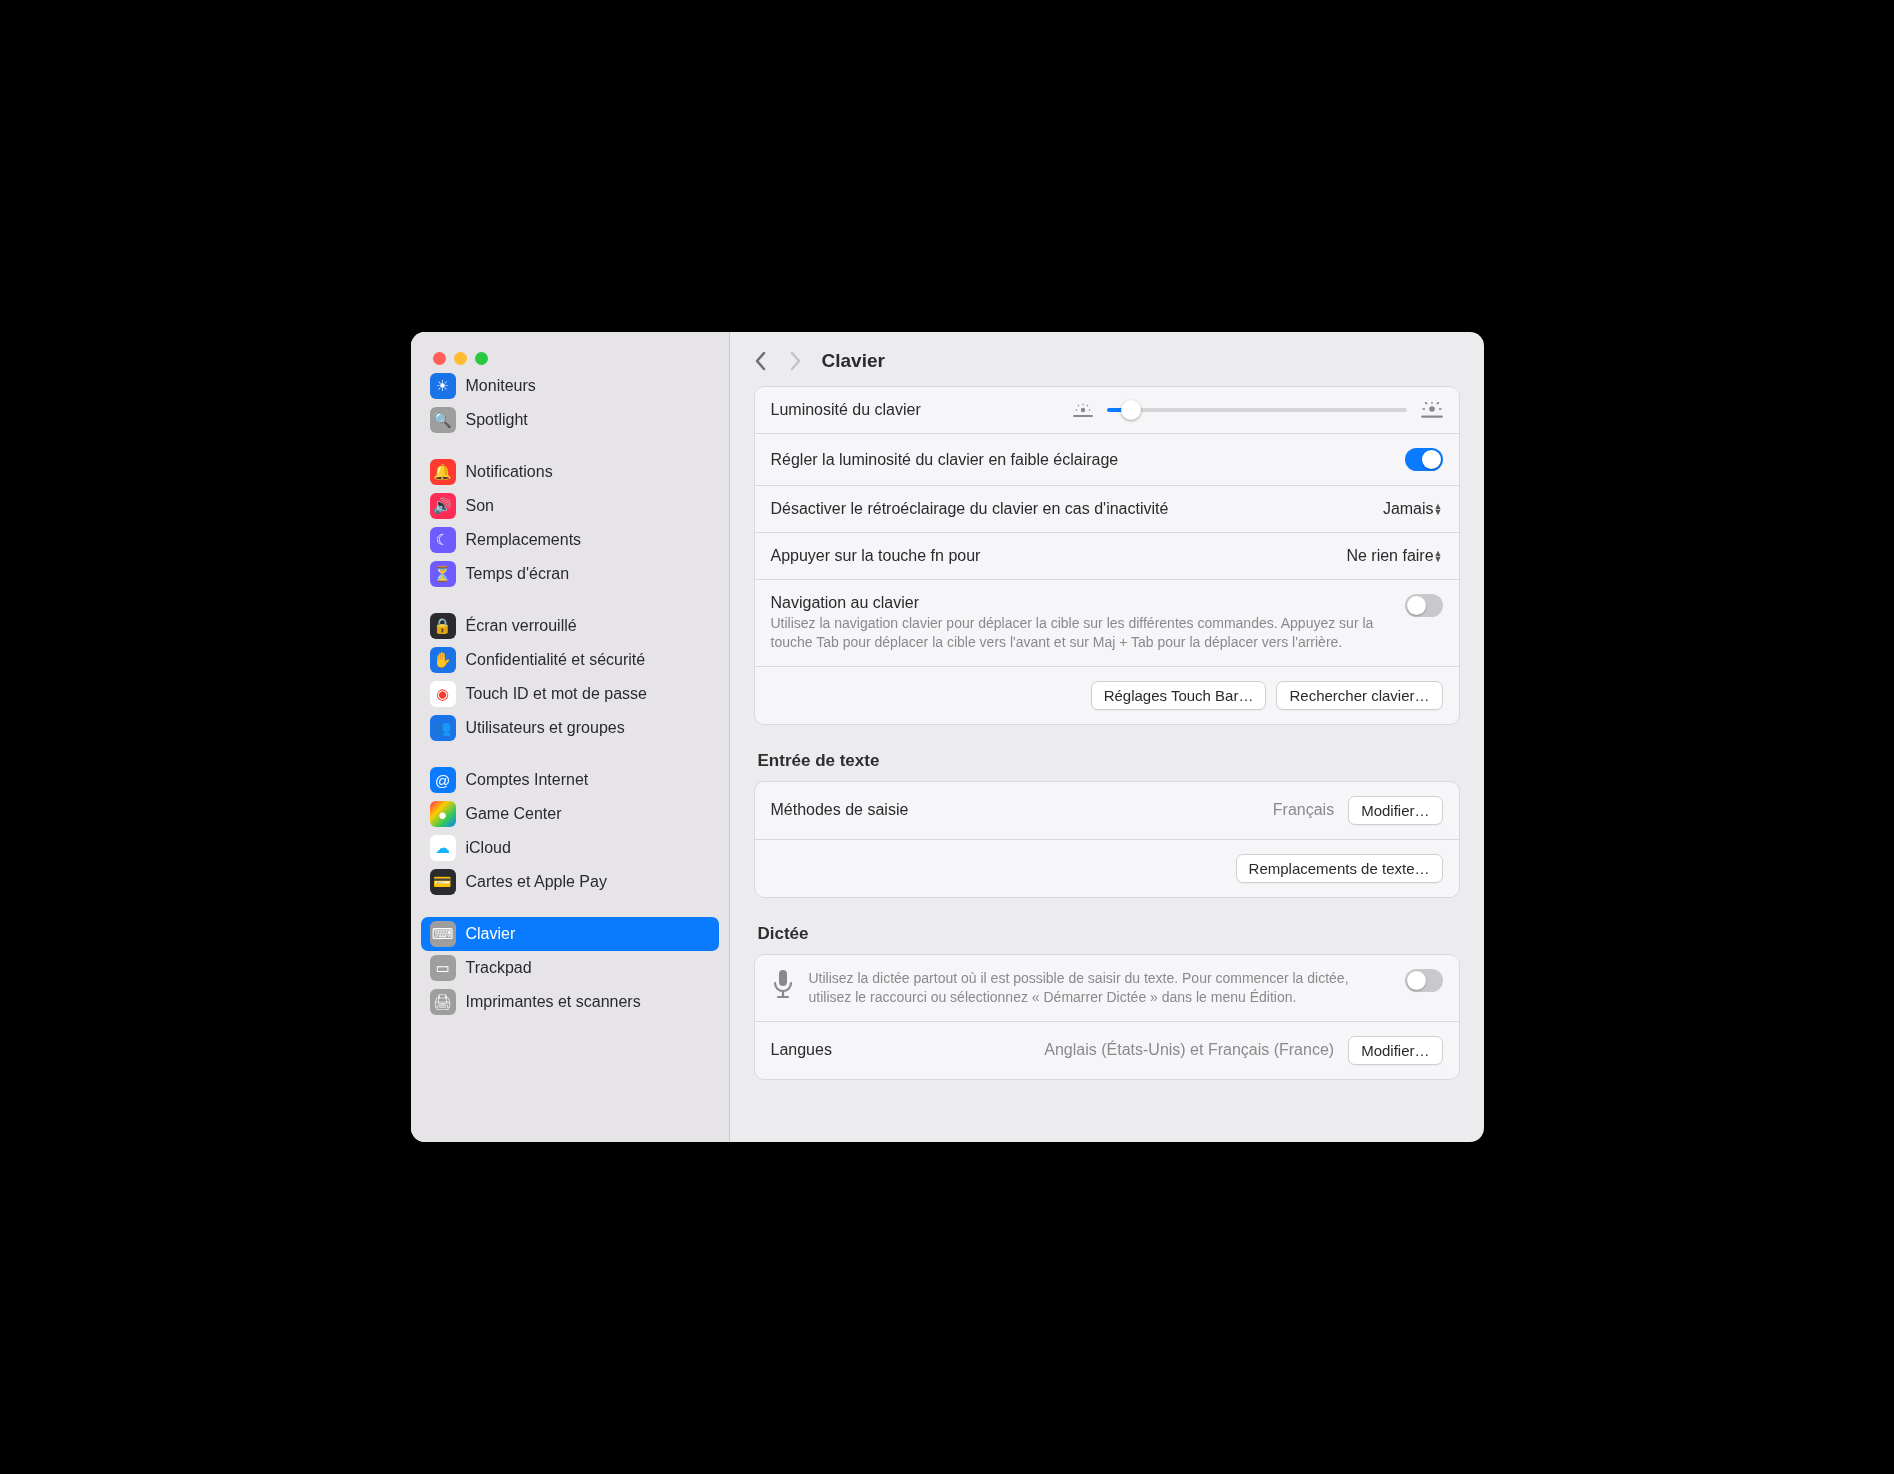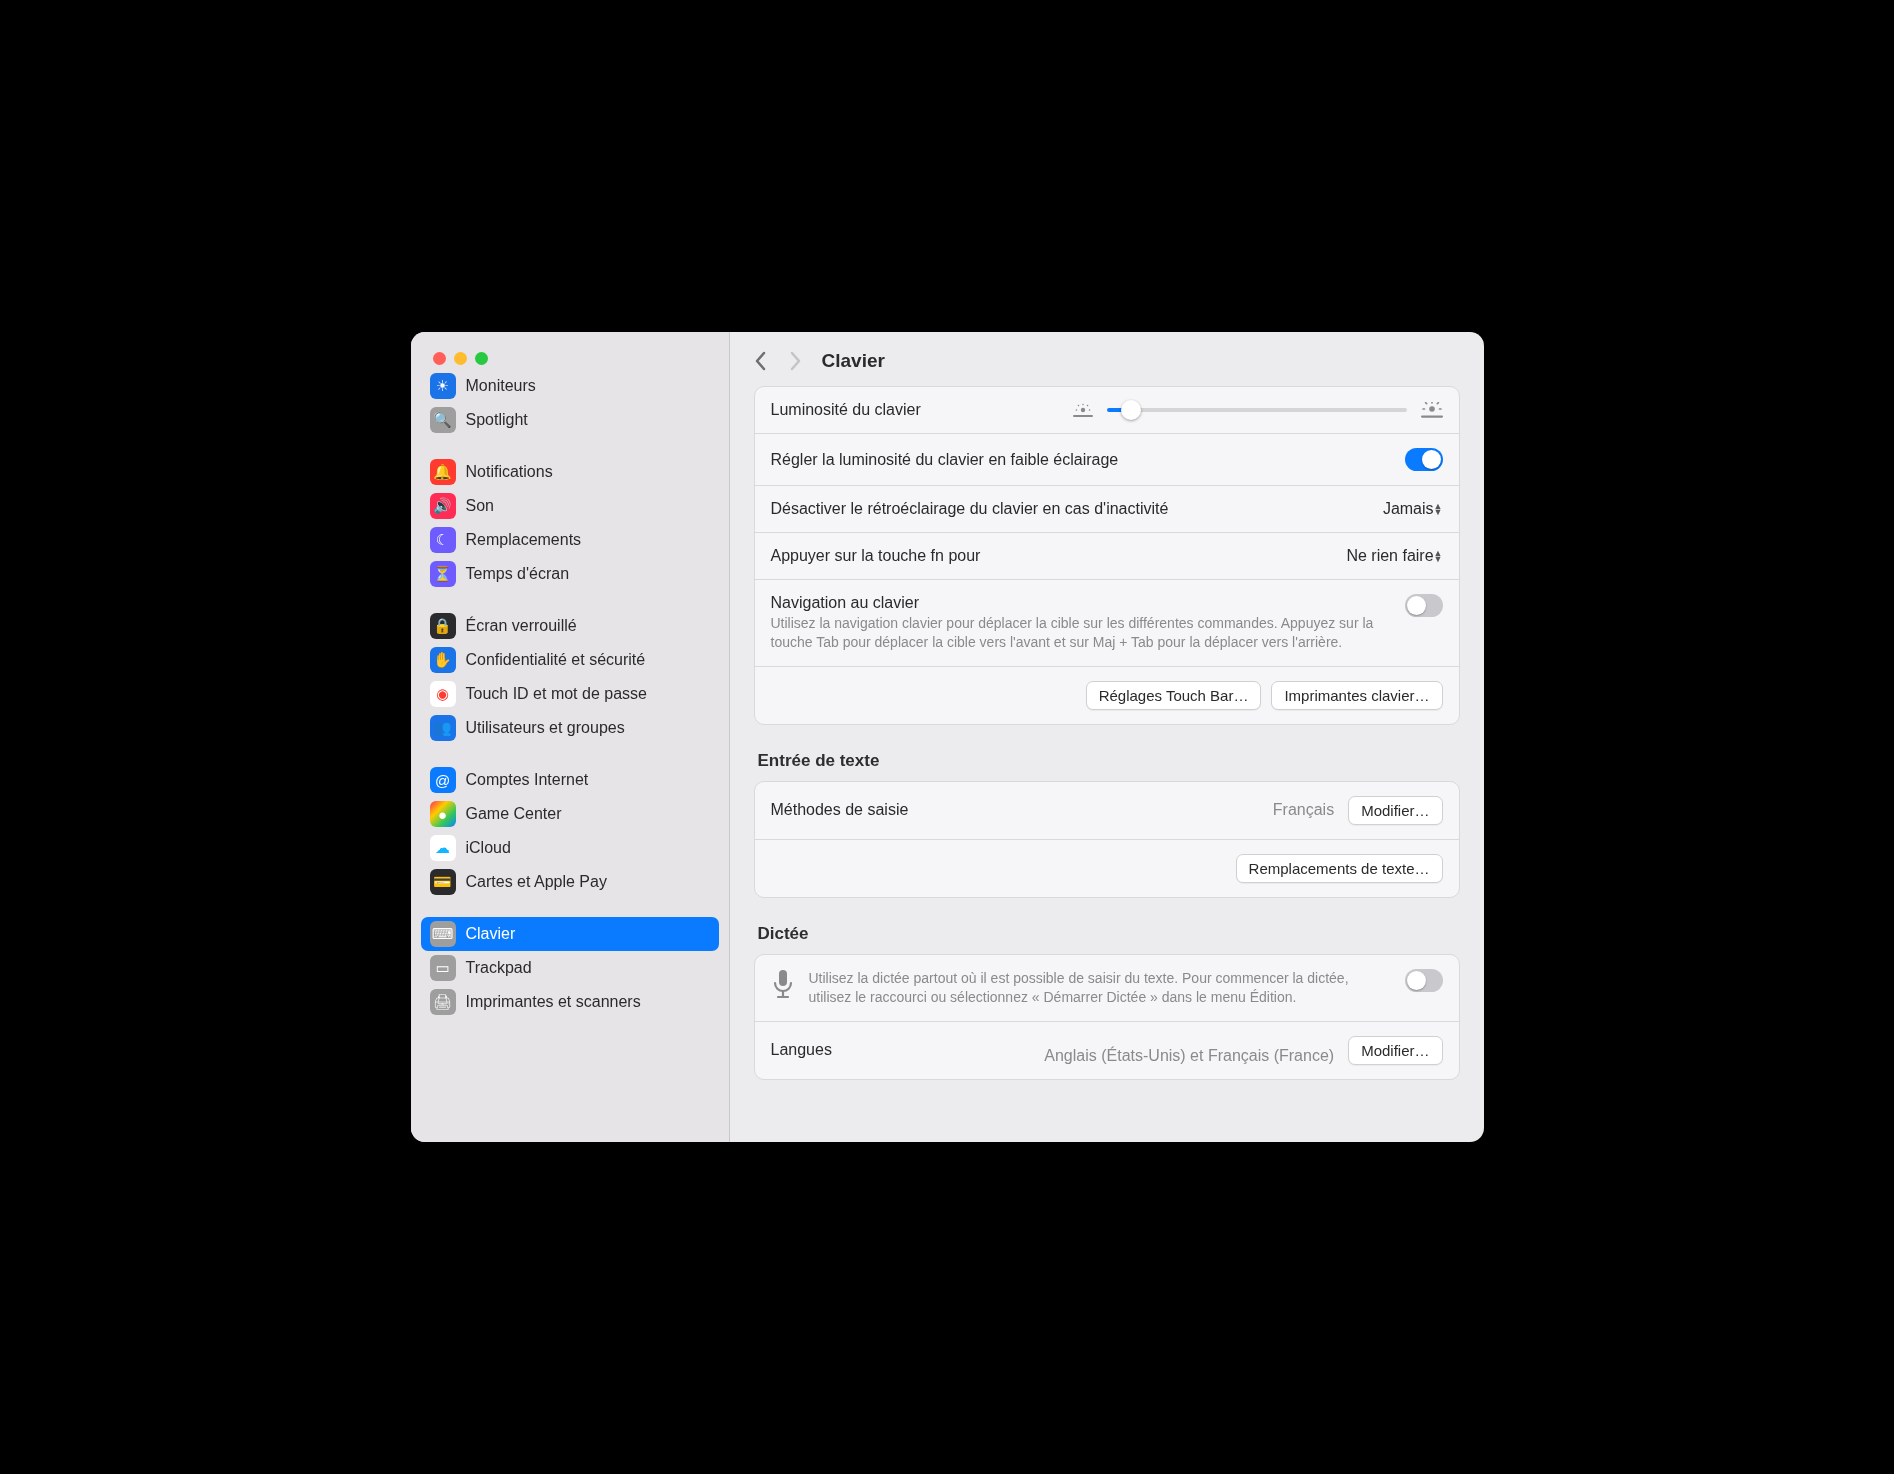--- a/index.html
+++ b/index.html
@@ -283,21 +283,21 @@
         </div>
         <div class="row flex" style="align-items:flex-start">
           <div style="flex:1">
             <div class="label">Navigation au clavier</div>
             <div class="desc">Utilisez la navigation clavier pour déplacer la cible sur les différentes commandes. Appuyez sur la touche Tab pour déplacer la cible vers l'avant et sur Maj + Tab pour la déplacer vers l'arrière.</div>
           </div>
           <div class="switch"></div>
         </div>
         <div class="btn-row">
           <div class="btn">Réglages Touch Bar…</div>
-          <div class="btn">Imprimantes clavier…</div>
+          <div class="btn">Rechercher clavier…</div>
         </div>
       </div>
 
       <div class="section-title">Entrée de texte</div>
       <div class="panel">
         <div class="row flex">
           <div class="label">Méthodes de saisie</div>
           <div style="display:flex;align-items:center;gap:14px">
             <span class="value-dim">Français</span>
             <div class="btn">Modifier…</div>
@@ -319,21 +319,21 @@
                   <line x1="12" y1="22" x2="12" y2="27" stroke="#8a8a8d" stroke-width="2.2" stroke-linecap="round"></line>
                   <line x1="7" y1="28" x2="17" y2="28" stroke="#8a8a8d" stroke-width="2.2" stroke-linecap="round"></line>
                 </svg>
             </span>
             <div class="desc" style="margin-top:0">Utilisez la dictée partout où il est possible de saisir du texte. Pour commencer la dictée, utilisez le raccourci ou sélectionnez « Démarrer Dictée » dans le menu Édition.</div>
           </div>
           <div class="switch"></div>
         </div>
         <div class="row flex">
           <div class="label">Langues</div>
-          <div style="display:flex;align-items:flex-end;gap:14px">
+          <div style="display:flex;align-items:center;gap:14px">
             <span class="value-dim">Anglais (États-Unis) et Français (France)</span>
             <div class="btn">Modifier…</div>
           </div>
         </div>
       </div>
 
     </div>
   </main>
 </div>
 

